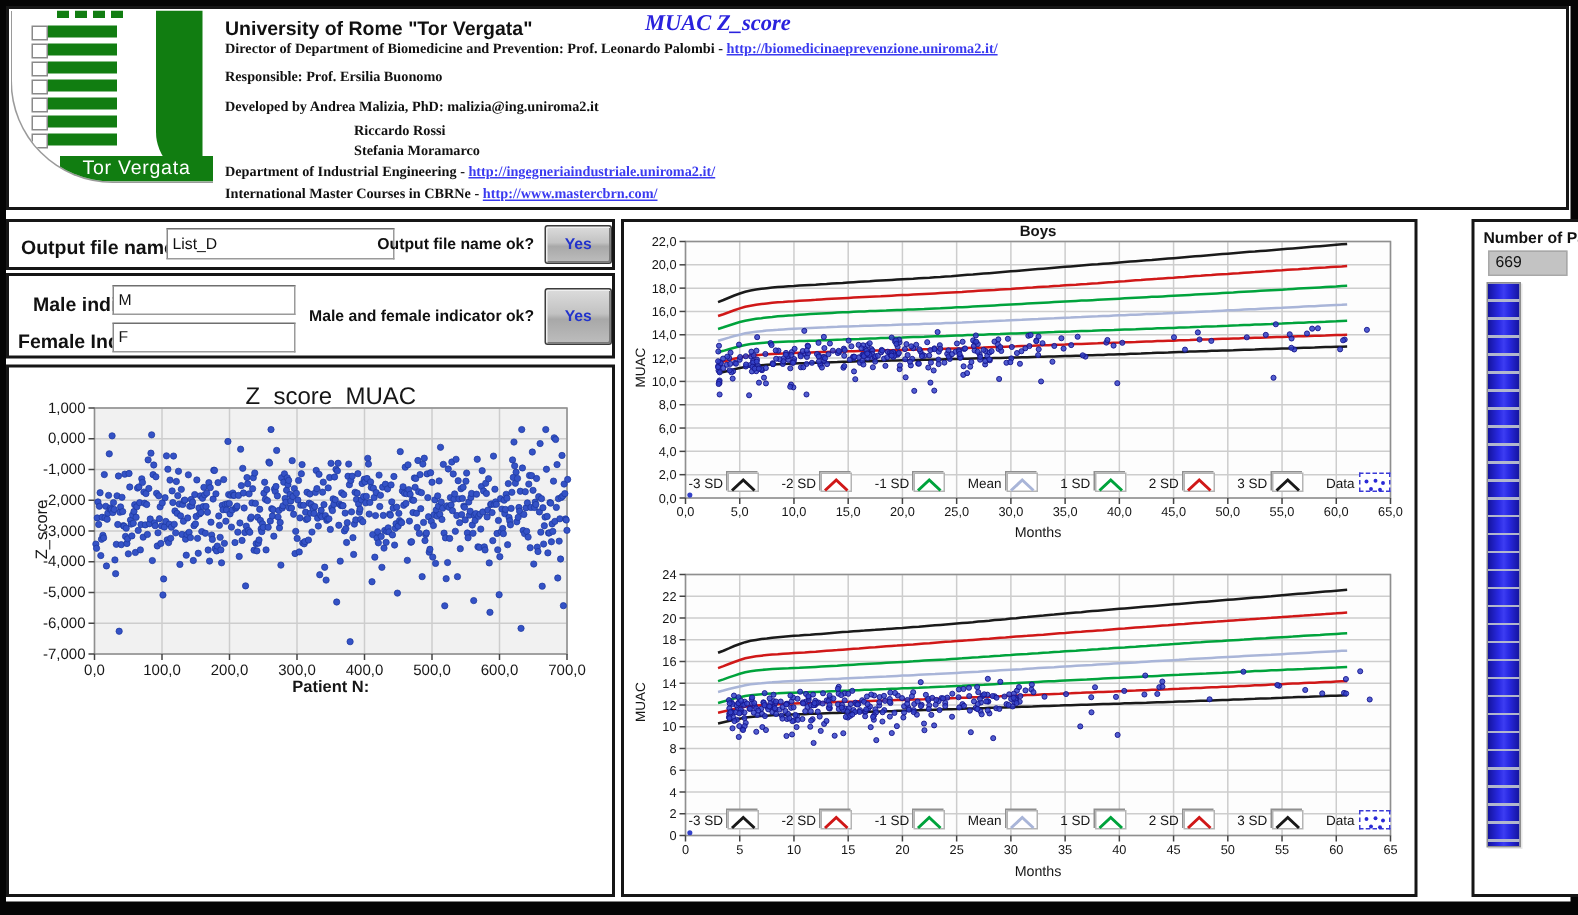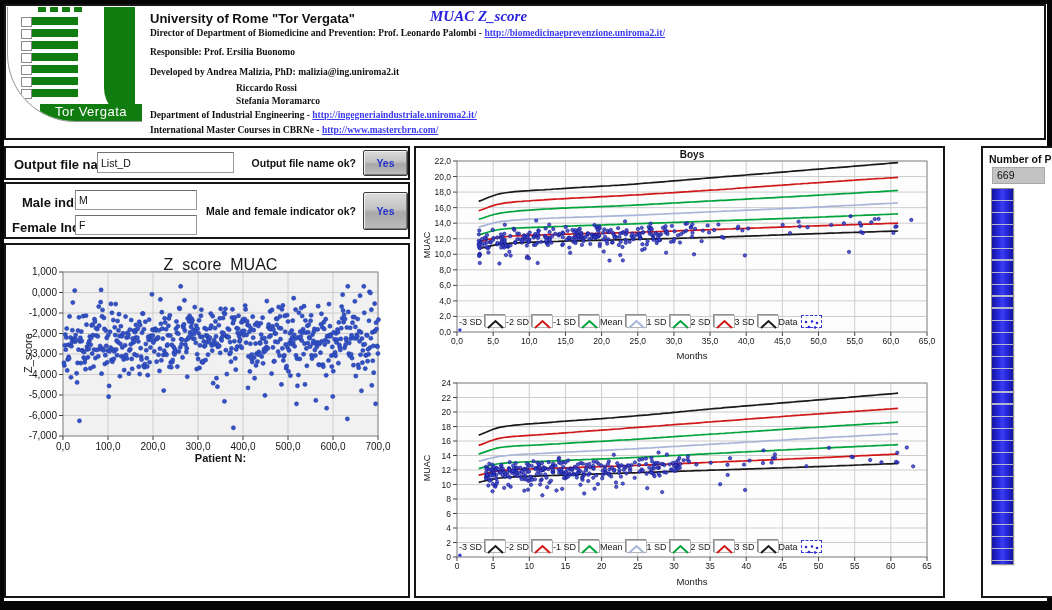--- a/index.html
+++ b/index.html
@@ -42,21 +42,21 @@
 
   
   .p-scatter { left:4px; top:243px; width:406px; height:355px; }
   .chart-title { position:absolute; font-size:16px; color:#161616; text-align:center; }
   .axis-label-x { position:absolute; text-align:center; color:#161616; }
   .axis-label-y { position:absolute; color:#161616; transform:rotate(-90deg); transform-origin:center; white-space:nowrap; }
 
   
   .p-charts { left:414px; top:146px; width:531px; height:452px; }
   .mini-title { position:absolute; font-size:10px; font-weight:700; color:#161616; text-align:center; }
-  .legend-row { position:absolute; display:flex; align-items:center; }
+  .legend-row { position:absolute; display:flex; justify-content:space-between; align-items:center; }
   .lgd-entry { display:flex; align-items:center; gap:3px; }
   .lgd-label { font-size:9px; color:#161616; white-space:nowrap; }
   .lgd-glyph { width:21px; height:13px; background:#fff; border:1px solid #b4b4b4; box-shadow:-1px -1px 0 #8f8f8f; position:relative; }
   .lgd-dots { width:21px; height:13px; background:#fff; border:1px dashed #3a3ad6; position:relative; }
 
   
   .p-patients { left:981px; top:146px; width:114px; height:452px; }
   .pt-label { position:absolute; left:6px; top:5px; font-size:10.5px; font-weight:700; color:#111; white-space:nowrap; }
   .pt-value { position:absolute; left:9px; top:19px; width:53px; height:17px; background:#c3c3c3;
               border:1px solid #a8a8a8; font-size:10.5px; color:#111; padding:1px 0 0 4px; }
@@ -98,21 +98,21 @@
         <div class="h-line hl-3"><span>Riccardo Rossi</span></div>
         <div class="h-line hl-4"><span>Stefania Moramarco</span></div>
         <div class="h-line hl-5"><span>Department of Industrial Engineering - </span><a href="#">http://ingegneriaindustriale.uniroma2.it/</a></div>
         <div class="h-line hl-6"><span>International Master Courses in CBRNe - </span><a href="#">http://www.mastercbrn.com/</a></div>
       </div>
     <div class="h-title">MUAC Z_score</div>
   </div>
 
   <div class="panel p-output">
     <span class="lbl" style="left:8px;top:9px">Output file name</span>
-    <input class="tinput" style="left: 91px; top: 4px; width: 137px; height: 21px;" value="List_D">
+    <input class="tinput" style="left: 105px; top: 4px; width: 152px; height: 21px;" value="List_D">
     <span class="question" style="right:52px;top:9px">Output file name ok?</span>
     <button class="yes-btn" style="left:357px;top:2px;width:45px;height:26px">Yes</button>
   </div>
 
   <div class="panel p-gender">
     <span class="lbl" style="left:16px;top:11px">Male indicator</span>
     <input class="tinput" style="left: 69px; top: 6px; width: 122px; height: 20px;" value="M">
     <span class="lbl" style="left:6px;top:36px">Female Indicator</span>
     <input class="tinput" style="left: 69px; top: 31px; width: 122px; height: 20px;" value="F">
     <span class="question" style="right:52px;top:21px">Male and female indicator ok?</span>

